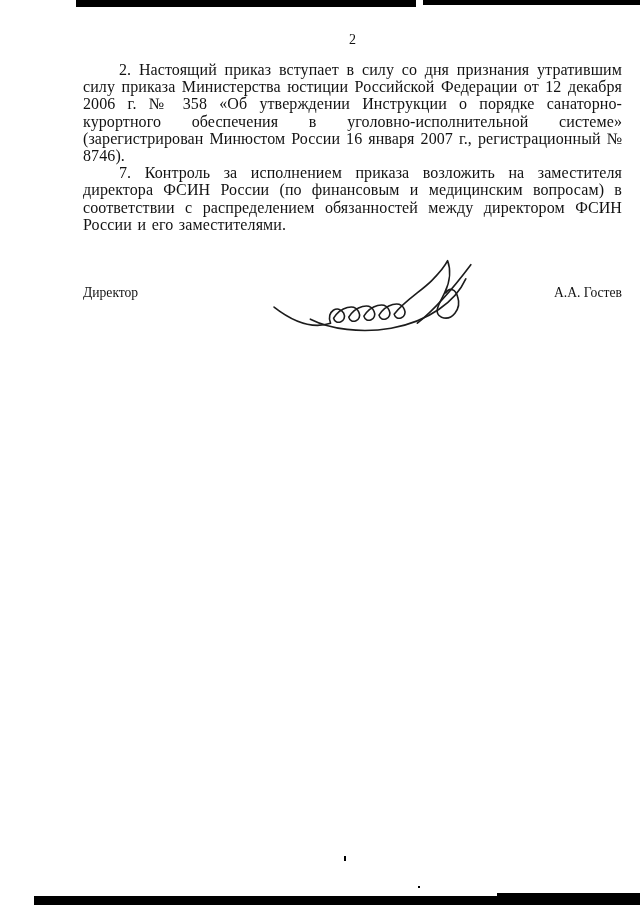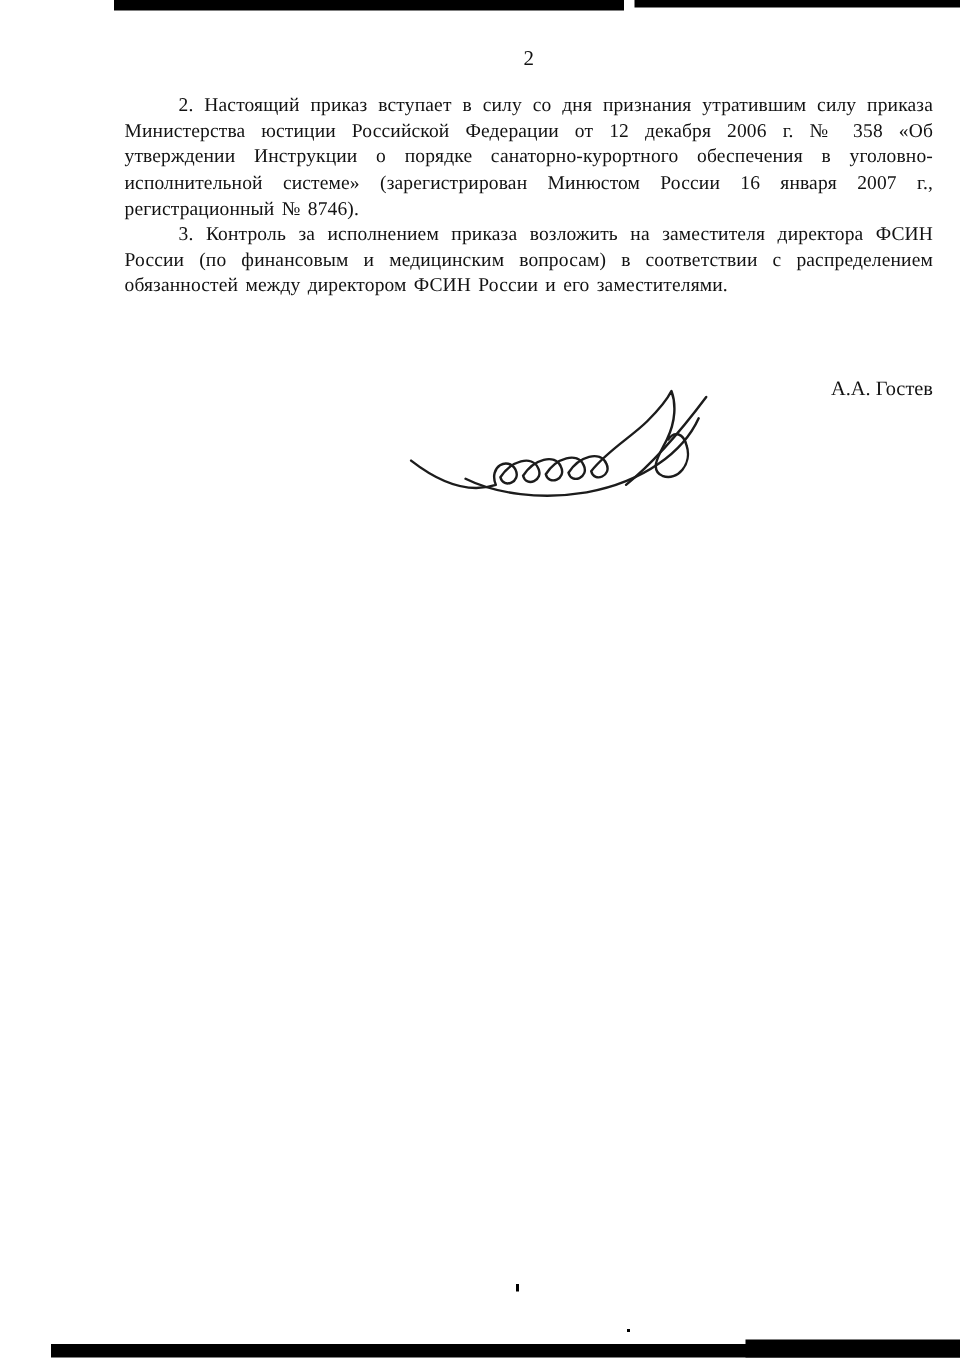--- a/index.html
+++ b/index.html
@@ -27,21 +27,21 @@
     left: 83px; right: 18px; top: 32px;
   }
   .page-number {
     text-align: center;
     font-size: 14px;
     line-height: 16px;
     margin-bottom: 13px;
   }
   .para {
     margin: 0;
-    font-size: 13px;
+    font-size: 16px;
     line-height: 17.2px;
     text-align: justify;
     text-align-last: left;
     text-indent: 36px;
     word-spacing: 1.5px;
     letter-spacing: 0.1px;
   }
   .sig-block {
     margin-top: 52px;
     display: flex;
@@ -80,24 +80,25 @@
   <div class="artifact bar-bottom-right"></div>
   <div class="artifact speck-1"></div>
   <div class="artifact speck-2"></div>
 
   <div class="content">
 
     <div class="page-number">2</div>
 
     <p class="para">2. Настоящий приказ вступает в силу со дня признания утратившим силу приказа Министерства юстиции Российской Федерации от 12 декабря 2006 г. № 358 «Об утверждении Инструкции о порядке санаторно-курортного обеспечения в уголовно-исполнительной системе» (зарегистрирован Минюстом России 16 января 2007 г., регистрационный № 8746).</p>
 
-    <p class="para">3. Контроль за исполнением приказа возложить на заместителя директора ФСИН России (по финансовым и медицинским вопросам) в соответствии с распределением обязанностей между директором ФСИН России и его заместителями.</p>
+    <p class="para">7. Контроль за исполнением приказа возложить на заместителя директора ФСИН России (по финансовым и медицинским вопросам) в соответствии с распределением обязанностей между директором ФСИН России и его заместителями.</p>
 
     <div class="sig-block">
       <div class="sig-left">
+        <div>Директор</div>
       </div>
       <div class="sig-name">А.А.  Гостев</div>
     </div>
 
   </div>
 
   <svg class="signature-svg" viewBox="0 0 220 82" xmlns="http://www.w3.org/2000/svg">
     <path d="M6 50
              C 24 64, 44 72, 62 66
              C 57 54, 70 47, 75 56

